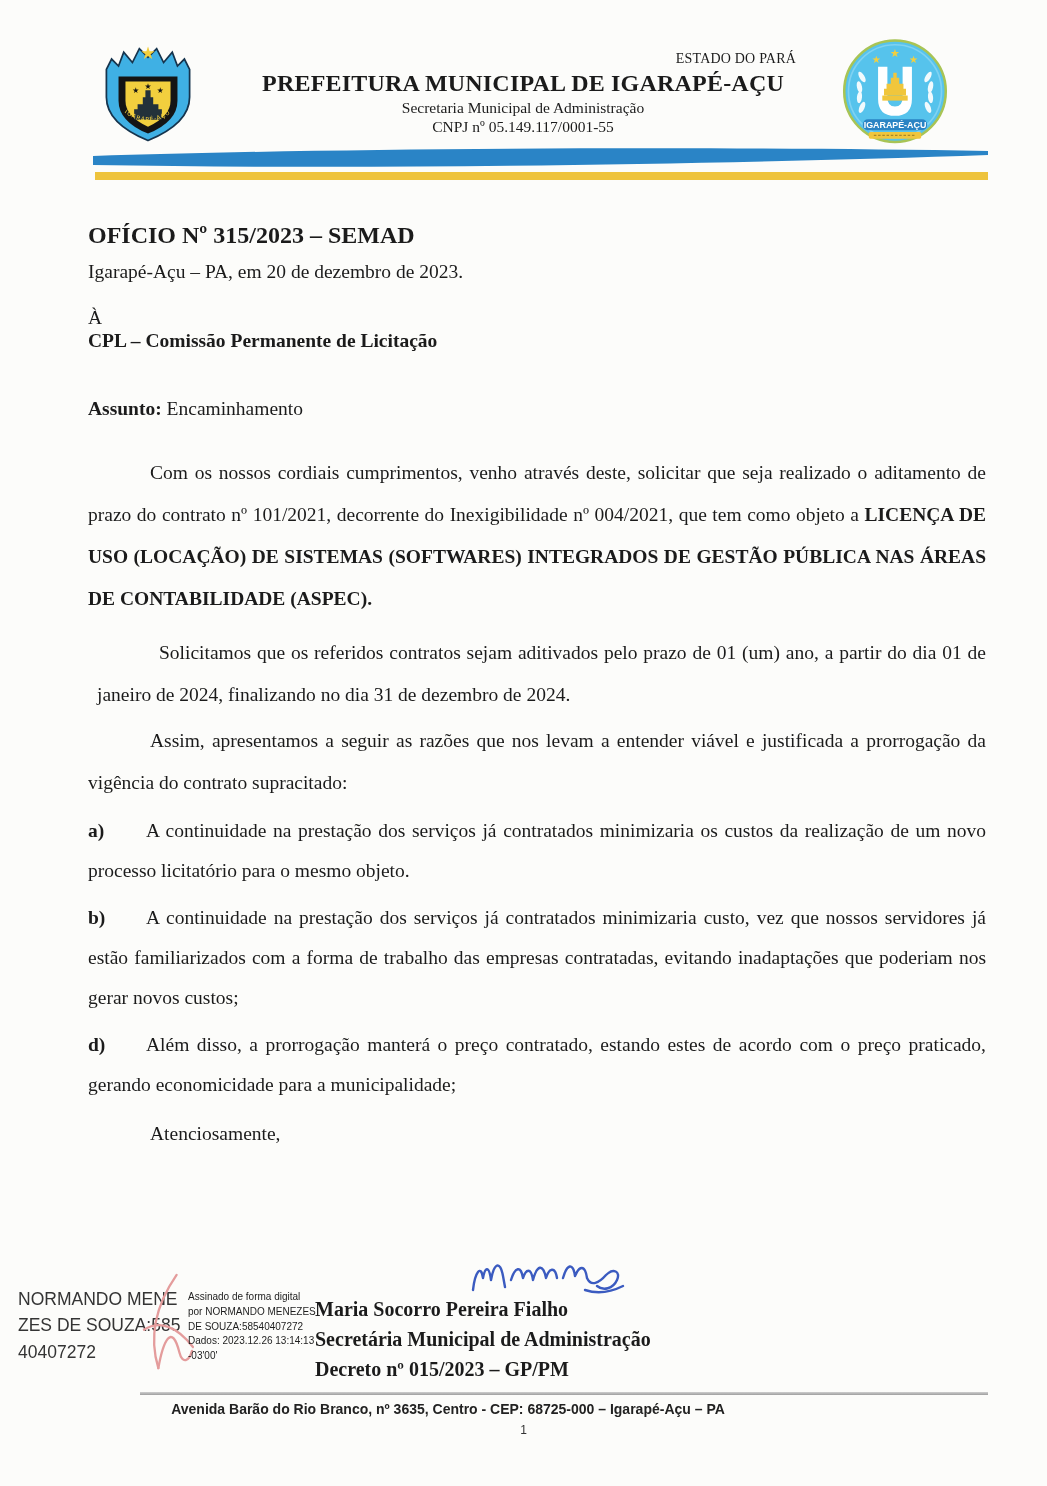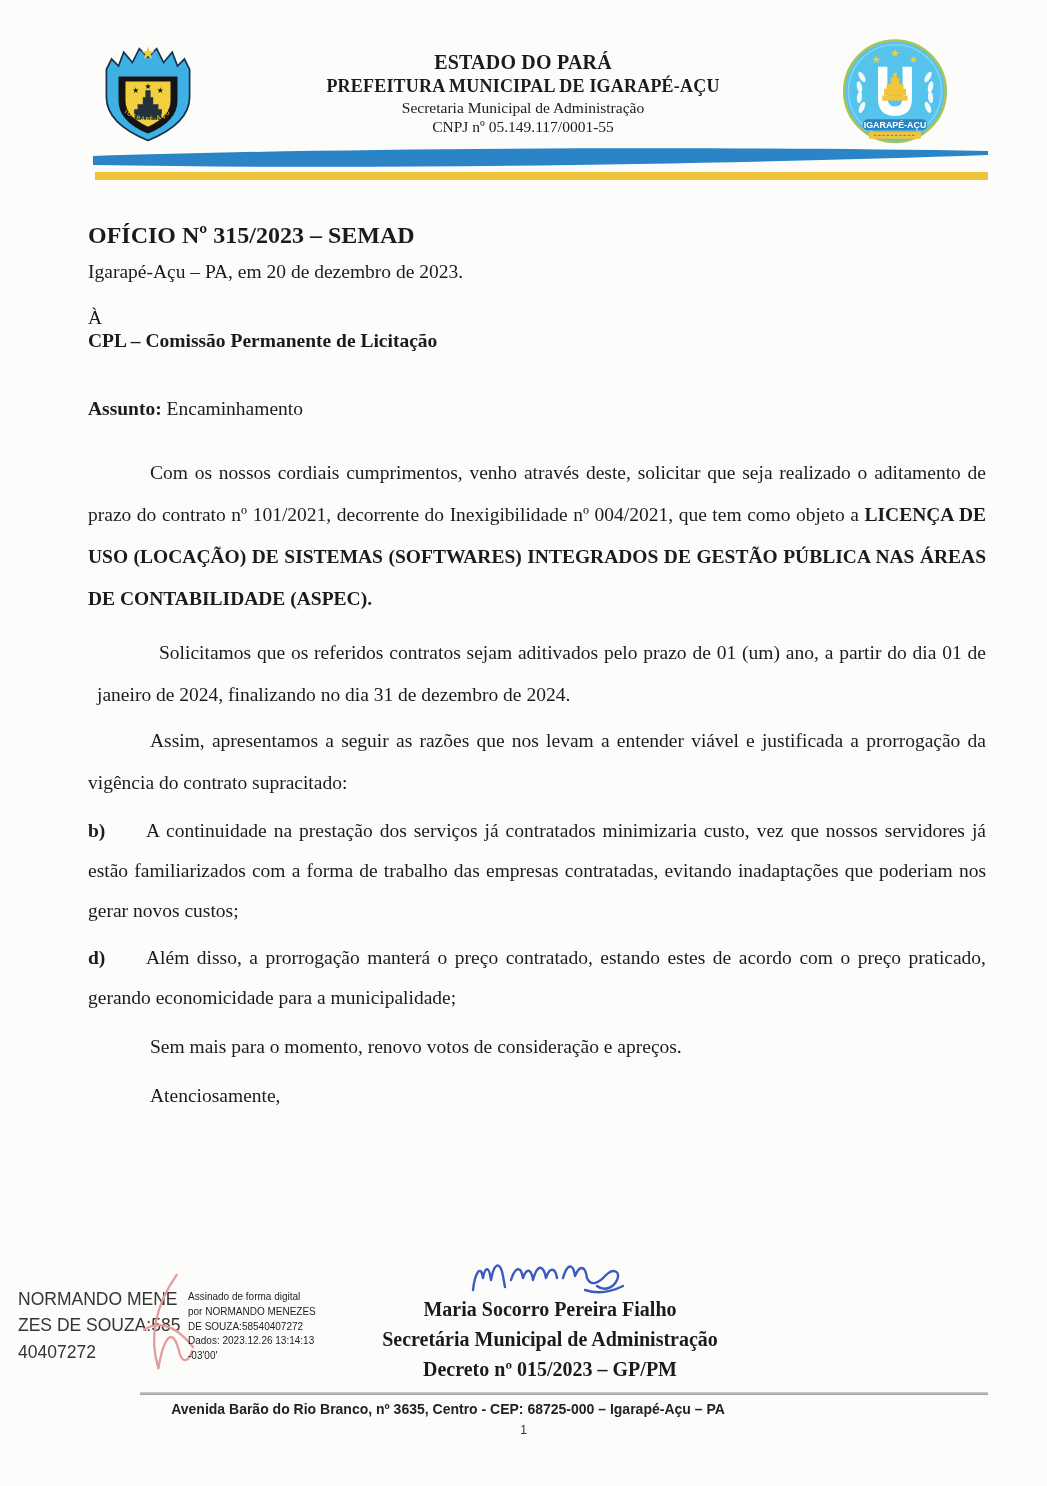--- a/index.html
+++ b/index.html
@@ -19,22 +19,22 @@
     color:var(--c-ink);
     overflow:hidden;
   }
   
   .crest{position:absolute;left:96px;top:40px;}
   .seal{position:absolute;left:840px;top:38px;}
   .header-text{
     position:absolute;left:250px;top:50px;width:546px;
     text-align:center;line-height:1.26;
   }
-  .ht-b{font-weight:bold;font-size:20px;letter-spacing:.2px;}
-  .ht-b2{font-weight:bold;font-size:18px;letter-spacing:.2px;}
+  .ht-b{font-weight:normal;font-size:14px;letter-spacing:.2px;text-align:right;}
+  .ht-b2{font-weight:bold;font-size:24px;letter-spacing:.2px;}
   .ht-r{font-size:15.5px;}
   .wave{position:absolute;left:93px;top:146px;}
   .gold-bar{
     position:absolute;left:95px;top:172px;width:893px;height:8px;
     background:var(--c-gold);
   }
   
   .body{
     position:absolute;left:88px;top:222px;width:898px;
     font-size:19.5px;
@@ -69,21 +69,20 @@
     word-break:break-all;
   }
   .stamp-flourish{position:absolute;left:138px;top:1272px;}
   .stamp-details{
     position:absolute;left:188px;top:1290px;width:178px;
     font-family:"Liberation Sans","DejaVu Sans",sans-serif;
     font-size:10px;color:#1d1d1d;line-height:1.48;
   }
   .sig-center{
     position:absolute;left:315px;top:1256px;width:470px;
-    text-align:center;
   }
   .sig-script{display:block;margin:0 auto -6px auto;}
   .sig-line{font-weight:bold;font-size:20px;line-height:1.5;}
   
   .footer-rule{
     position:absolute;left:140px;top:1392px;width:848px;height:3px;
     background:linear-gradient(180deg,#cfcfcf,#9e9e9e);
   }
   .footer-address{
     position:absolute;left:0;top:1401px;width:896px;
@@ -178,24 +177,24 @@
     <div class="date-line">Igarapé-Açu – PA, em 20 de dezembro de 2023.</div>
     <div class="salutation">À</div>
     <div class="recipient">CPL – Comissão Permanente de Licitação</div>
     <div class="subject"><b>Assunto:</b> <span>Encaminhamento</span></div>
 
     <p class="para p1"><span>Com os nossos cordiais cumprimentos, venho através deste, solicitar que seja realizado o aditamento de prazo do contrato nº 101/2021, decorrente do Inexigibilidade nº 004/2021, que tem como objeto a </span><span class="bold-obj">LICENÇA DE USO (LOCAÇÃO) DE SISTEMAS (SOFTWARES) INTEGRADOS DE GESTÃO PÚBLICA NAS ÁREAS DE CONTABILIDADE (ASPEC).</span></p>
 
     <p class="para p2">Solicitamos que os referidos contratos sejam aditivados pelo prazo de 01 (um) ano, a partir do dia 01 de janeiro de 2024, finalizando no dia 31 de dezembro de 2024.</p>
     <p class="para p3">Assim, apresentamos a seguir as razões que nos levam a entender viável e justificada a prorrogação da vigência do contrato supracitado:</p>
 
+    <p class="item"><span class="item-label">a)</span><span>A continuidade na prestação dos serviços já contratados minimizaria os custos da realização de um novo processo licitatório para o mesmo objeto.</span></p>
     <p class="item"><span class="item-label">b)</span><span>A continuidade na prestação dos serviços já contratados minimizaria custo, vez que nossos servidores já estão familiarizados com a forma de trabalho das empresas contratadas, evitando inadaptações que poderiam nos gerar novos custos;</span></p>
     <p class="item"><span class="item-label">d)</span><span>Além disso, a prorrogação manterá o preço contratado, estando estes de acordo com o preço praticado, gerando economicidade para a municipalidade;</span></p>
 
-    <p class="closing">Sem mais para o momento, renovo votos de consideração e apreços.</p>
     <p class="closing">Atenciosamente,</p>
   </main>
 
   <div class="stamp-name">NORMANDO MENEZES DE SOUZA:58540407272</div>
 
   <svg class="stamp-flourish" width="58" height="100" viewBox="0 0 60 104" aria-hidden="true">
     <g fill="none" stroke="var(--c-stamp-red,#e49c9c)" stroke-width="2.4" stroke-linecap="round">
       <path d="M40,3 C20,32 10,64 21,100"></path>
       <path d="M21,100 C26,72 35,52 43,84 C46,96 53,93 56,82"></path>
       <path d="M6,60 C22,50 40,56 57,78"></path>

